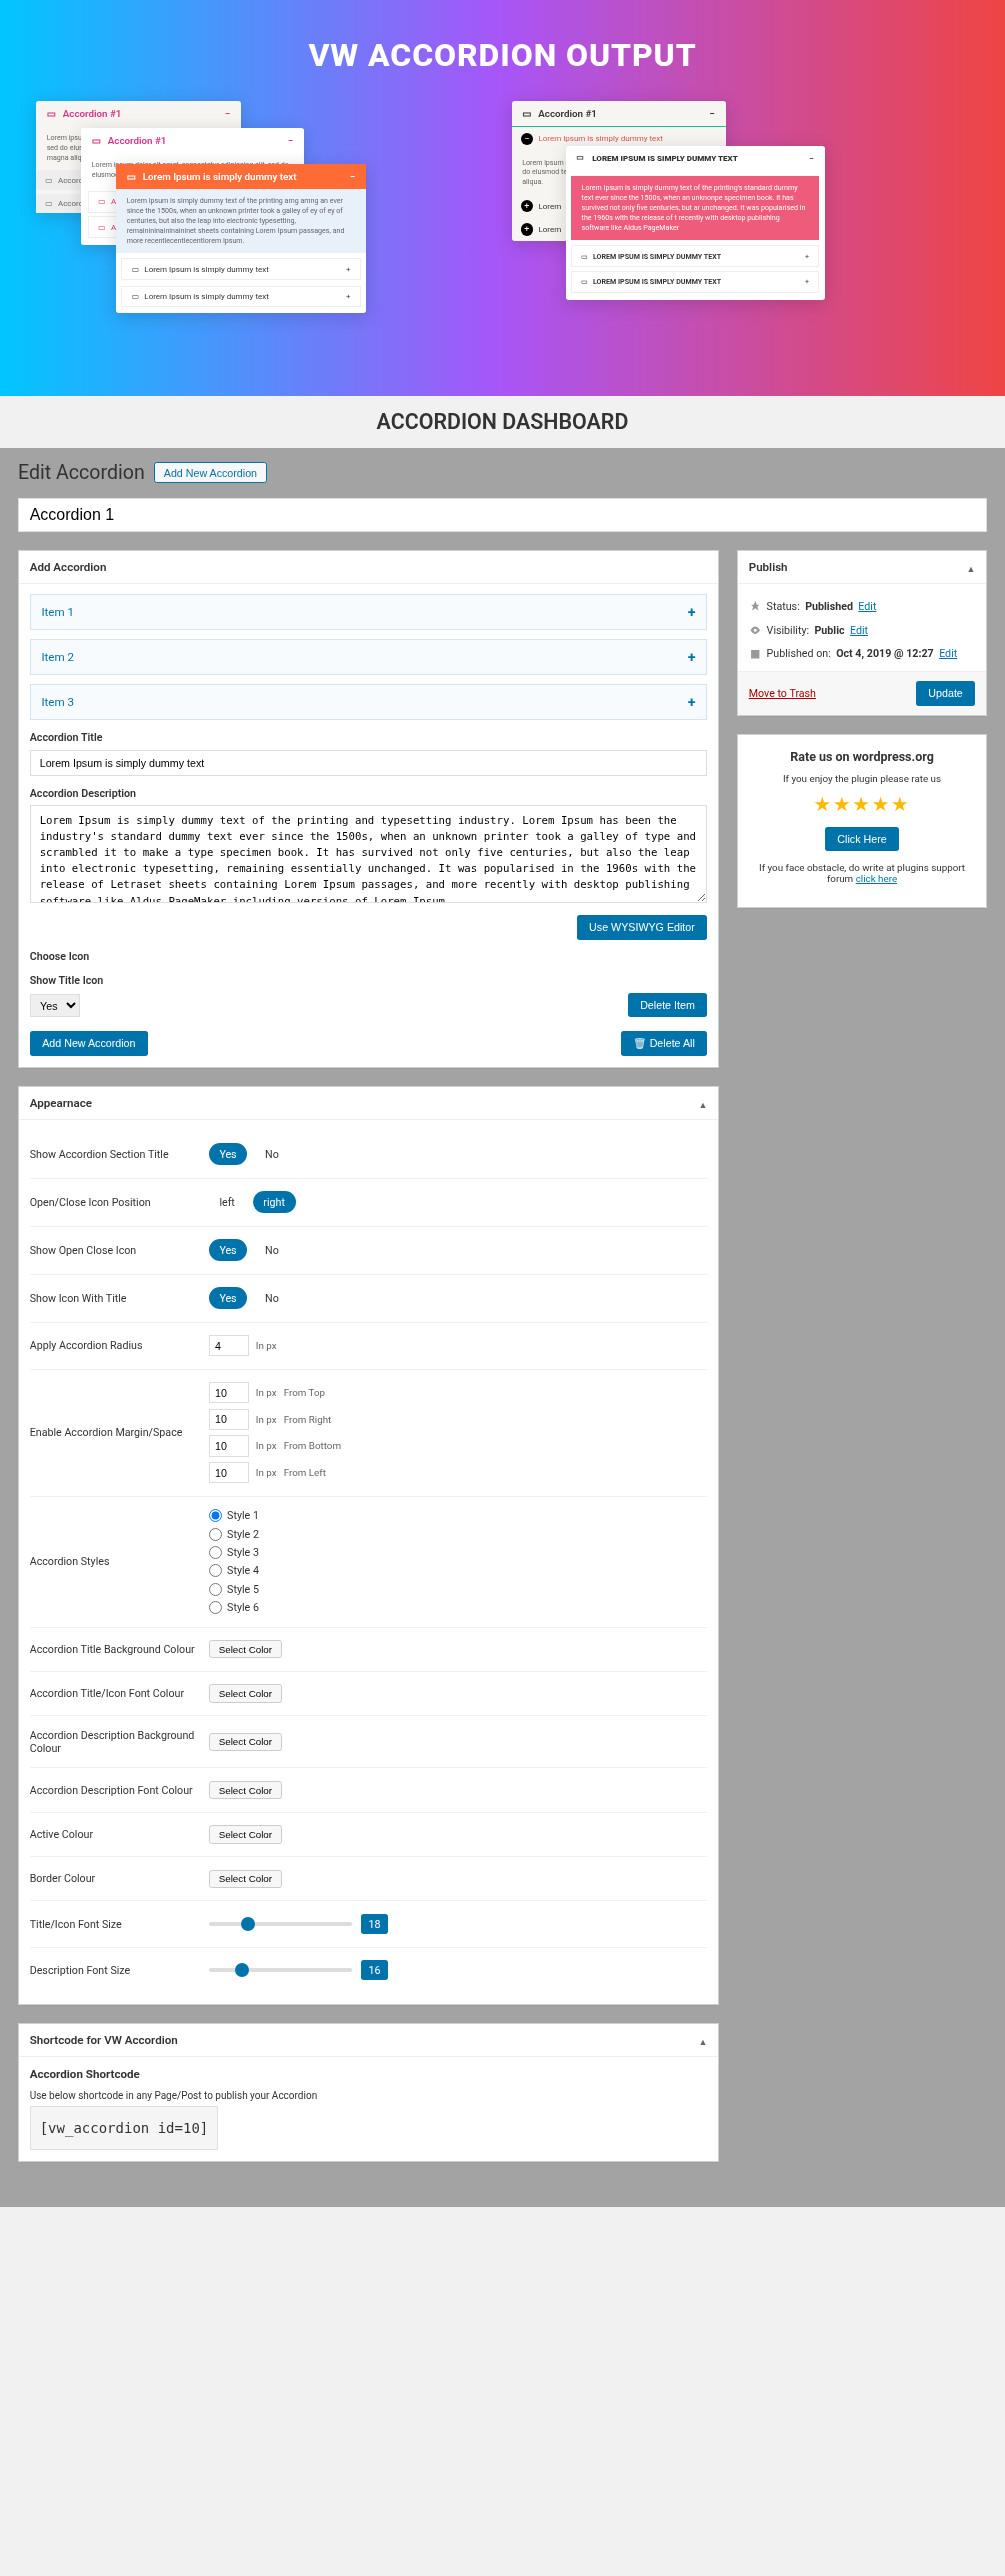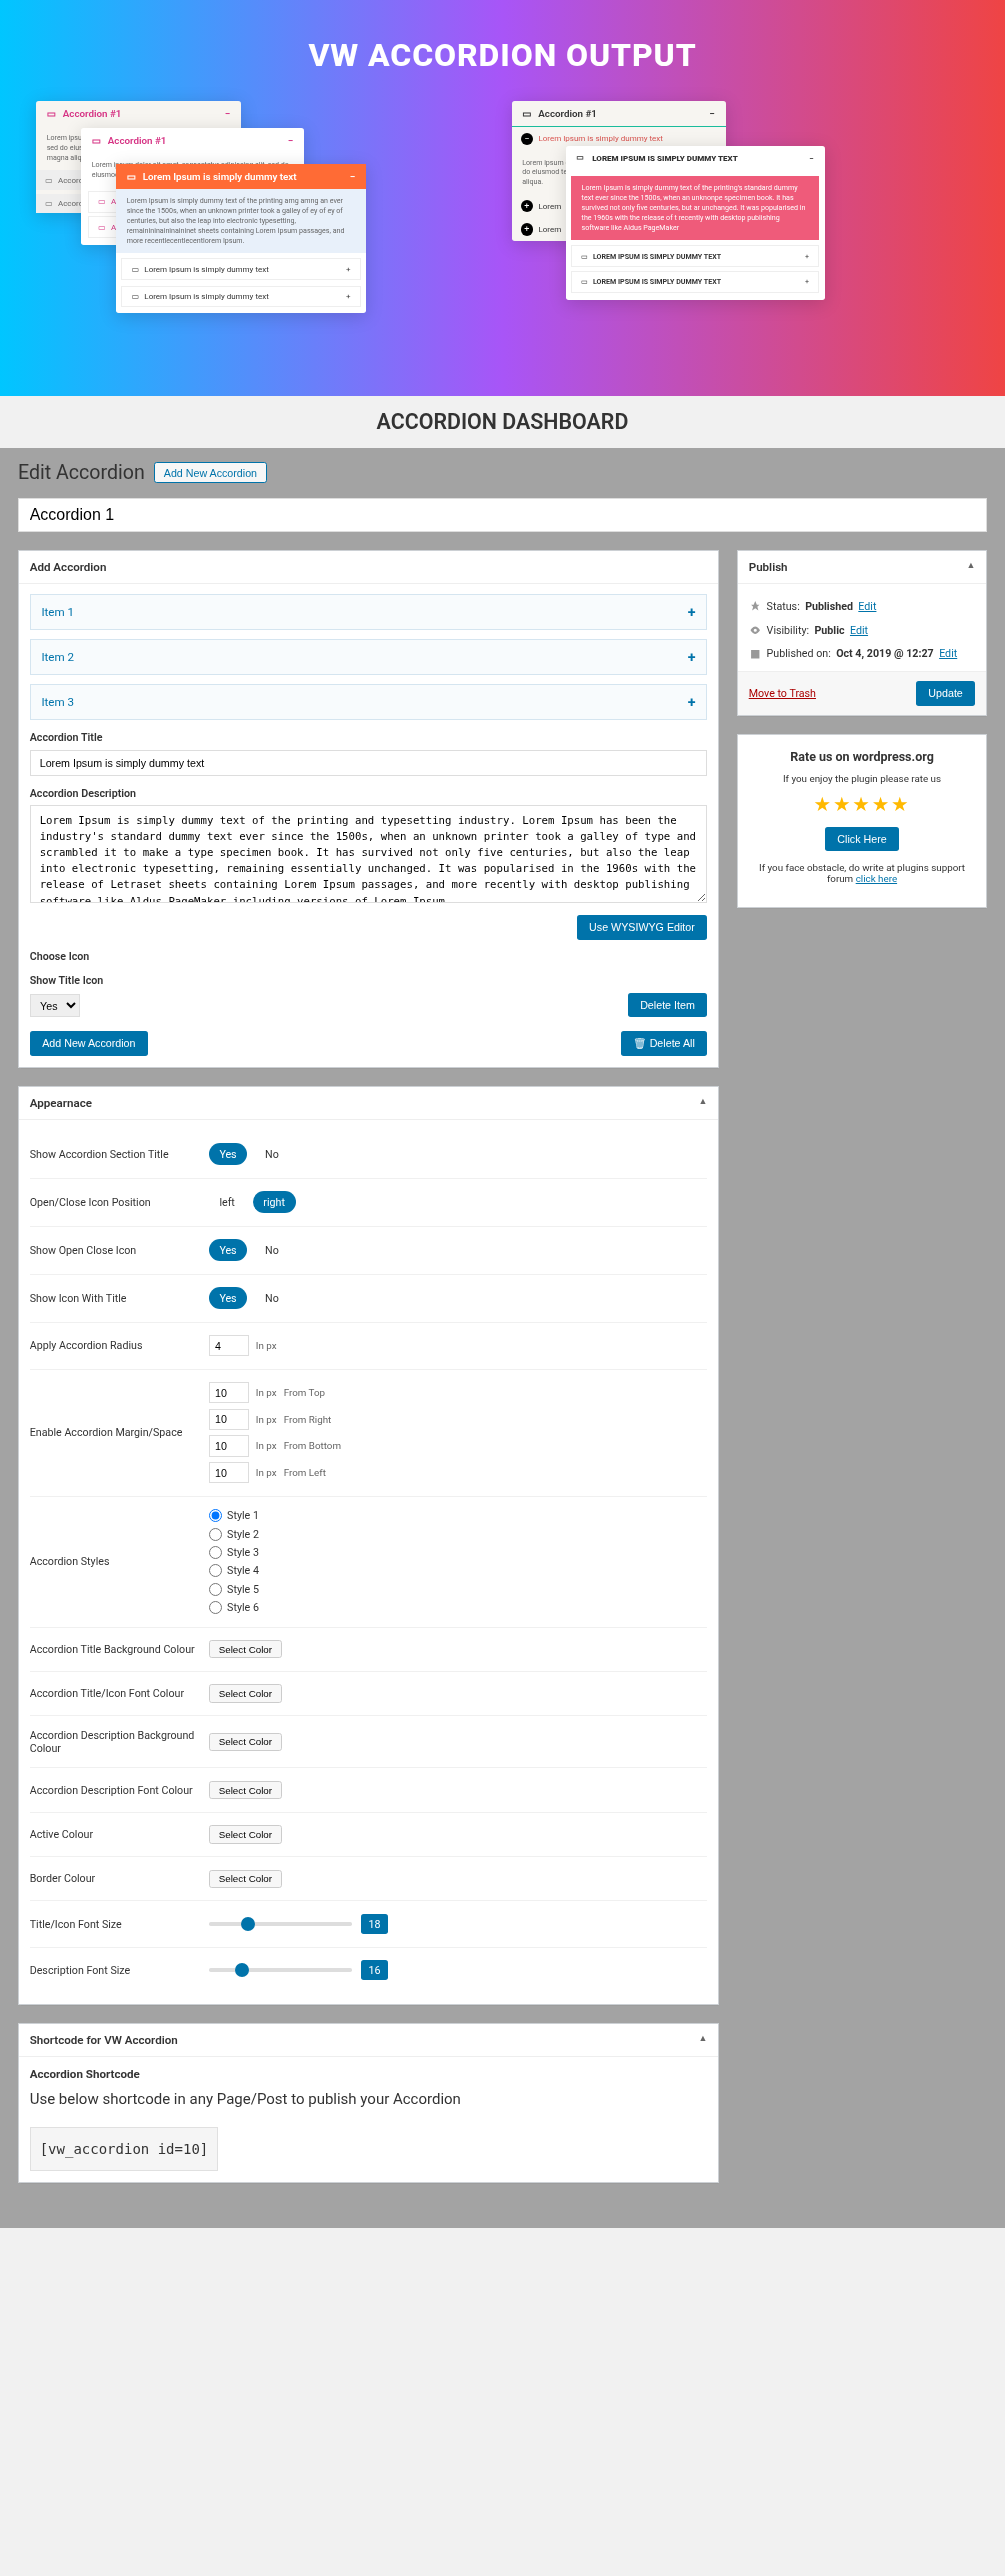--- a/index.html
+++ b/index.html
@@ -15,21 +15,21 @@
 .ic{width:10.7px;height:10.7px;display:inline-block;flex-shrink:0;}
 .dash-title{text-align:center;font-size:21.4px;font-weight:600;padding:13.4px 0;background:#f1f1f1;}
 .dash{padding:0 18px 27px;background:#a3a3a3;}
 .page-head{display:flex;align-items:center;gap:9px;padding:13.4px 0;}
 .page-head h1{font-size:19.6px;font-weight:400;}
 .btn-outline{border:0.9px solid #0073aa;color:#0073aa;background:#f7f7f7;padding:3.6px 9px;font-size:10.7px;border-radius:2.7px;cursor:pointer;}
 .cols{display:flex;gap:18px;align-items:flex-start;}
 .main{flex:1;}
 .side{width:250px;}
 .box{background:#fff;border:0.9px solid #ccd0d4;box-shadow:0 0.9px 0.9px rgba(0,0,0,.04);margin-bottom:18px;}
-.box-h{padding:9px 10.7px;font-weight:600;font-size:11.6px;border-bottom:0.9px solid #eee;display:flex;justify-content:space-between;align-items:flex-start;}
+.box-h{padding:9px 10.7px;font-weight:600;font-size:11.6px;border-bottom:0.9px solid #eee;display:flex;justify-content:space-between;align-items:flex-end;}
 .box-b{padding:10.7px;}
 .title-input{width:100%;padding:7.1px 10.7px;font-size:16px;border:0.9px solid #ddd;margin-bottom:18px;background:#fff;}
 .item-row{background:#f8fbfd;border:0.9px solid #d5e5f0;padding:9px 10.7px;margin-bottom:9px;display:flex;justify-content:space-between;align-items:center;color:#0073aa;font-size:11.6px;cursor:pointer;}
 .plus{color:#0073aa;font-weight:bold;font-size:14.3px;}
 .field-label{font-weight:600;font-size:10.7px;margin:10.7px 0 5.4px;display:block;}
 .txt-in{width:100%;padding:6.3px 9px;border:0.9px solid #ddd;font-size:10.7px;}
 .ta{width:100%;padding:7.1px 9px;border:0.9px solid #ddd;font-size:10.7px;line-height:1.5;min-height:98px;resize:vertical;}
 .btn-primary{background:#0073aa;color:#fff;border:none;padding:6.3px 12.5px;font-size:10.7px;border-radius:2.7px;cursor:pointer;}
 .row-end{display:flex;justify-content:flex-end;margin-top:9px;}
 .row-between{display:flex;justify-content:space-between;margin-top:13.4px;}
@@ -373,21 +373,21 @@
         </div>
       </div>
 
       <div class="box">
         <div class="box-h">
             <span>Shortcode for VW Accordion</span>
             <span class="caret">▲</span>
           </div>
         <div class="box-b">
           <div style="font-weight:700;font-size:11.6px;margin-bottom:9px;">Accordion Shortcode</div>
-          <div style="font-size:15px;margin-bottom:19px;">Use below shortcode in any Page/Post to publish your Accordion</div>
+          <div style="font-size:10px;margin-bottom:5px;">Use below shortcode in any Page/Post to publish your Accordion</div>
           <span class="code">[vw_accordion id=10]</span>
         </div>
       </div>
     </div>
 
     <div class="side">
       <div class="box">
         <div class="box-h">
             <span>Publish</span>
             <span class="caret">▲</span>

